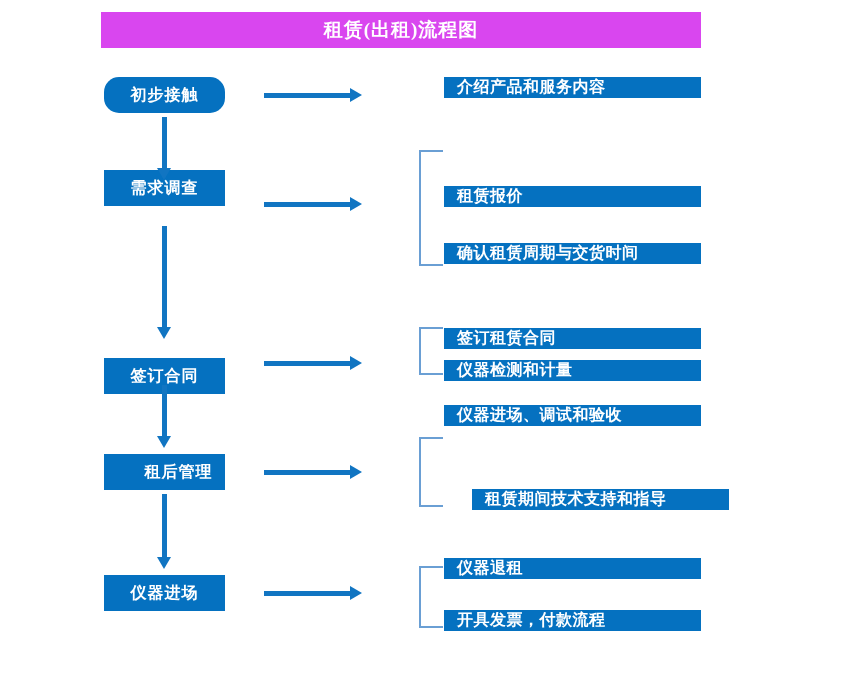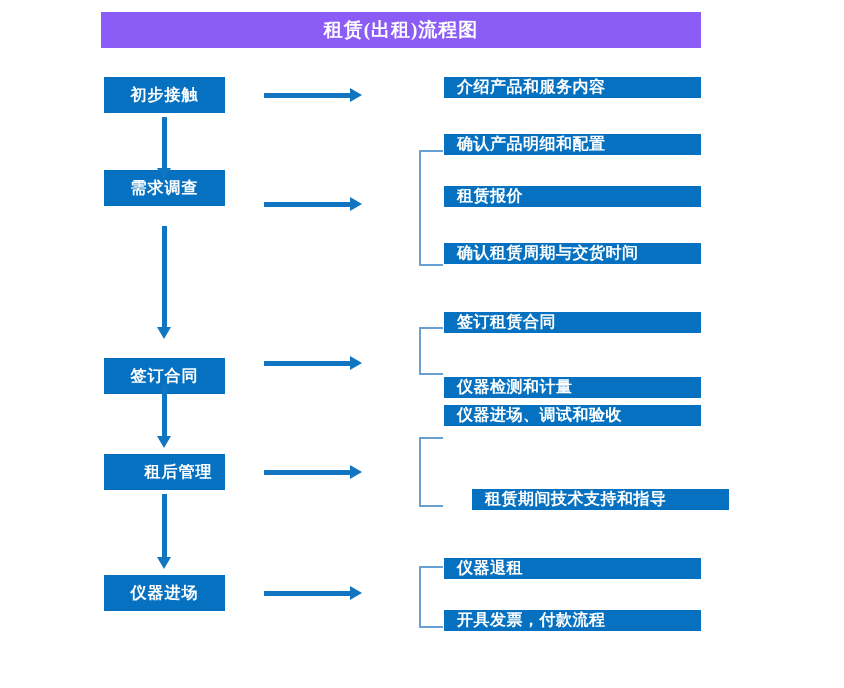--- a/index.html
+++ b/index.html
@@ -8,21 +8,21 @@
     background:#ffffff;
     font-family:"Liberation Serif","DejaVu Serif",serif;
     overflow:hidden;
   }
   #canvas{position:relative;width:844px;height:688px;}
 
   .title-bar{
     position:absolute;
     left:101px;top:12px;
     width:600px;height:36px;
-    background:#8b5cf6;
+    background:#d946ef;
     color:#ffffff;
     font-size:19px;
     font-weight:bold;
     display:flex;align-items:center;justify-content:center;
     letter-spacing:1px;
   }
 
   .node{
     position:absolute;
     background:#0571c0;
@@ -101,21 +101,21 @@
     background:transparent;
   }
 </style>
 </head>
 <body>
 
 <div id="canvas">
 
   <div class="title-bar">租赁(出租)流程图</div>
 
-  <div class="node left" style="top:77px;">
+  <div class="node left" style="top:77px;border-radius:15px;">
     <span>初步接触</span>
   </div>
   <div class="node left" style="top:170px;">
     <span>需求调查</span>
   </div>
   <div class="node left" style="top:358px;">
     <span>签订合同</span>
   </div>
   <div class="node left" style="top:454px;padding-left:28px;">
     <span>租后管理</span>
@@ -163,33 +163,30 @@
   </div>
 
   <div class="bracket" style="top:150px;height:116px;"></div>
   <div class="bracket" style="top:327px;height:48px;"></div>
   <div class="bracket" style="top:437px;height:70px;"></div>
   <div class="bracket" style="top:566px;height:62px;"></div>
 
   <div class="node right" style="top:77px;">
     <span>介绍产品和服务内容</span>
   </div>
-  <div class="node right" style="top:134px;">
-    <span>确认产品明细和配置</span>
-  </div>
   <div class="node right" style="top:186px;">
     <span>租赁报价</span>
   </div>
   <div class="node right" style="top:243px;">
     <span>确认租赁周期与交货时间</span>
   </div>
-  <div class="node right" style="top:312px;">
+  <div class="node right" style="top:328px;">
     <span>签订租赁合同</span>
   </div>
-  <div class="node right" style="top:377px;">
+  <div class="node right" style="top:360px;">
     <span>仪器检测和计量</span>
   </div>
   <div class="node right" style="top:405px;">
     <span>仪器进场、调试和验收</span>
   </div>
   <div class="node right" style="top:489px;margin-left:28px;">
     <span>租赁期间技术支持和指导</span>
   </div>
   <div class="node right" style="top:558px;">
     <span>仪器退租</span>

